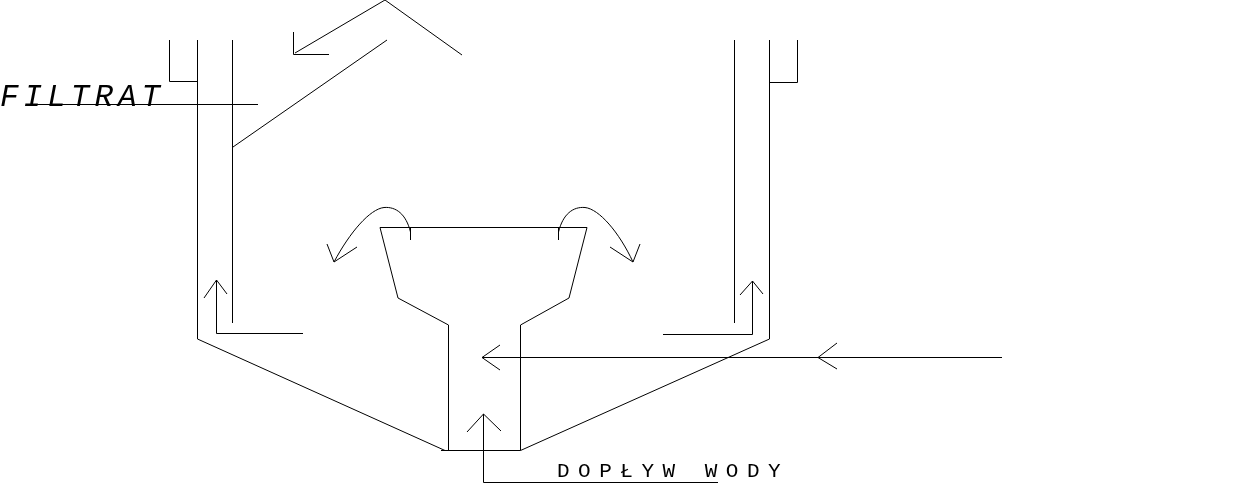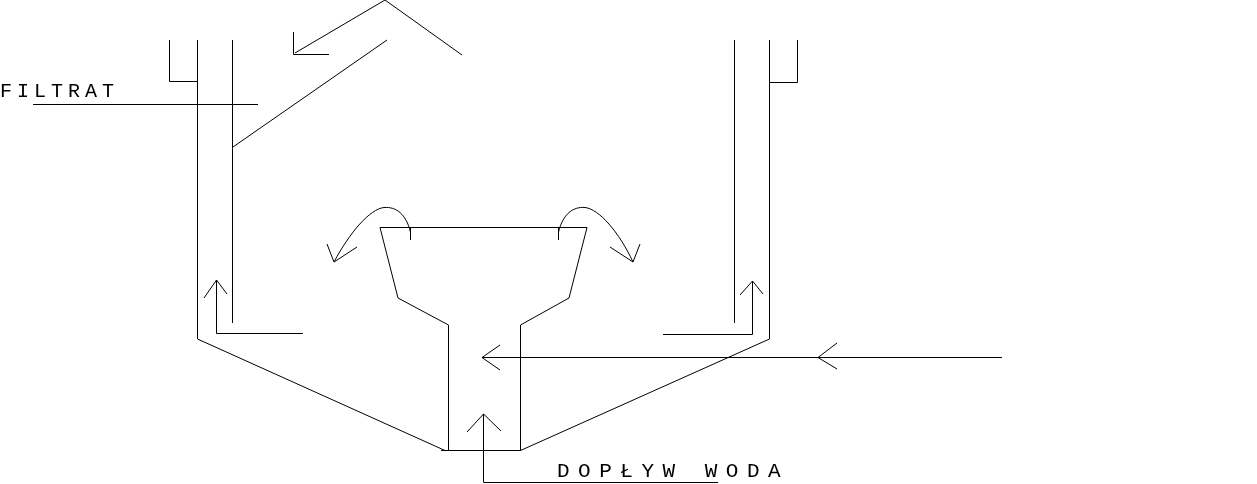--- a/index.html
+++ b/index.html
@@ -17,21 +17,21 @@
     fill: none;
   }
   .label {
     position: absolute;
     font-family: "Liberation Mono", "DejaVu Sans Mono", monospace;
     color: #000000;
     white-space: nowrap;
     line-height: 1;
     font-weight: 400;
   }
-  .label-filtrat  { left: 0px;   top: 82px;  font-size: 20px; letter-spacing: 5px; }
+  .label-filtrat  { left: 0px;   top: 82px;  font-size: 31px; letter-spacing: 5px; font-style: italic; }
   .label-woda     { left: 876px; top: 327px; font-size: 23px; letter-spacing: 7px; }
   .label-doplyw   { left: 557px; top: 461px; font-size: 21px; letter-spacing: 8.5px; }
 </style>
 </head>
 <body>
 
 <div id="stage">
 
   <svg id="drawing" width="1257" height="484" viewBox="0 0 1257 484" xmlns="http://www.w3.org/2000/svg">
 
@@ -112,15 +112,15 @@
 
     <g>
       <line x1="483.5" y1="414" x2="483.5" y2="482.5"></line>
       <line x1="483.5" y1="482.5" x2="718" y2="482.5"></line>
       <line x1="483.5" y1="414" x2="467" y2="432"></line>
       <line x1="483.5" y1="414" x2="501" y2="431"></line>
     </g>
   </svg>
 
   <div class="label label-filtrat">FILTRAT</div>
-  <div class="label label-doplyw">DOPŁYW WODA</div>
+  <div class="label label-doplyw">DOPŁYW WODY</div>
 
 </div>
 
 </body></html>

